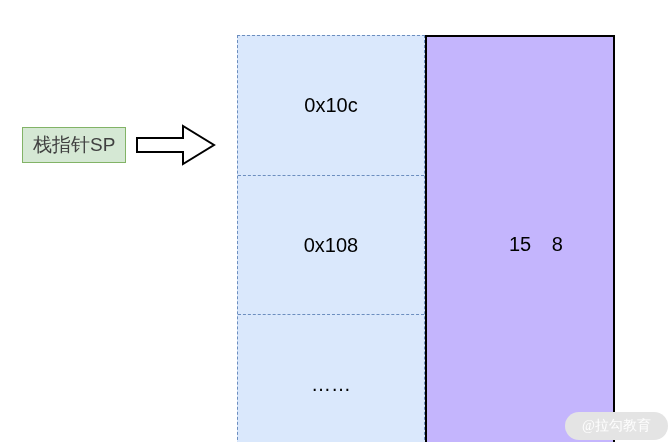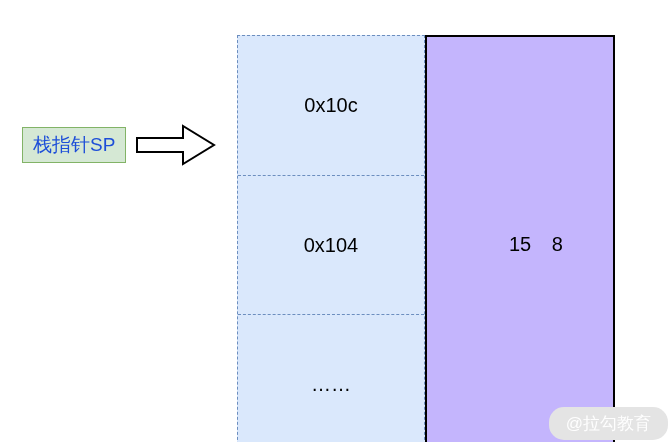--- a/index.html
+++ b/index.html
@@ -24,21 +24,21 @@
   }
   .pointer-label {
     height: 36px;
     padding: 0 10px;
     display: flex;
     align-items: center;
     justify-content: center;
     background: var(--label-fill, #d5e8d4);
     border: 1.5px solid var(--label-border, #82b366);
     font-size: 19px;
-    color: #1d4ed8;
+    color: #404040;
     white-space: nowrap;
   }
   .arrow-icon { margin-left: 10px; display: block; }
 
   
   .memory-table {
     position: absolute;
     left: 237px;
     top: 35px;
     display: flex;
@@ -82,40 +82,41 @@
 
   
   .watermark {
     position: absolute;
     right: 1px;
     bottom: 2px;
     padding: 5px 17px;
     border-radius: 15px;
     background: #e4e4e4;
     color: rgba(255, 255, 255, 0.95);
-    font-size: 17px;
+    font-size: 14px;
     white-space: nowrap;
+    font-family: Liberation Serif, serif;
   }
 </style>
 </head>
 <body>
 
 <div class="canvas">
 
   <div class="pointer-group">
     <div class="pointer-label">栈指针SP</div>
     <svg class="arrow-icon" width="80" height="46" viewBox="0 0 80 46">
       <polygon points="1,16 47,16 47,4 78,23 47,42 47,30 1,30" fill="#ffffff" stroke="#000000" stroke-width="2" stroke-linejoin="miter"></polygon>
     </svg>
   </div>
 
   <div class="memory-table">
     <div class="addr-col">
       <div class="addr-cell">0x10c</div>
-      <div class="addr-cell">0x104</div>
+      <div class="addr-cell">0x108</div>
       <div class="addr-cell">……</div>
     </div>
     <div class="val-col">
       <div class="val-cell"></div>
       <div class="val-cell"></div>
       <div class="val-cell">15</div>
       <div class="val-cell">8</div>
       <div class="val-cell"></div>
     </div>
   </div>

